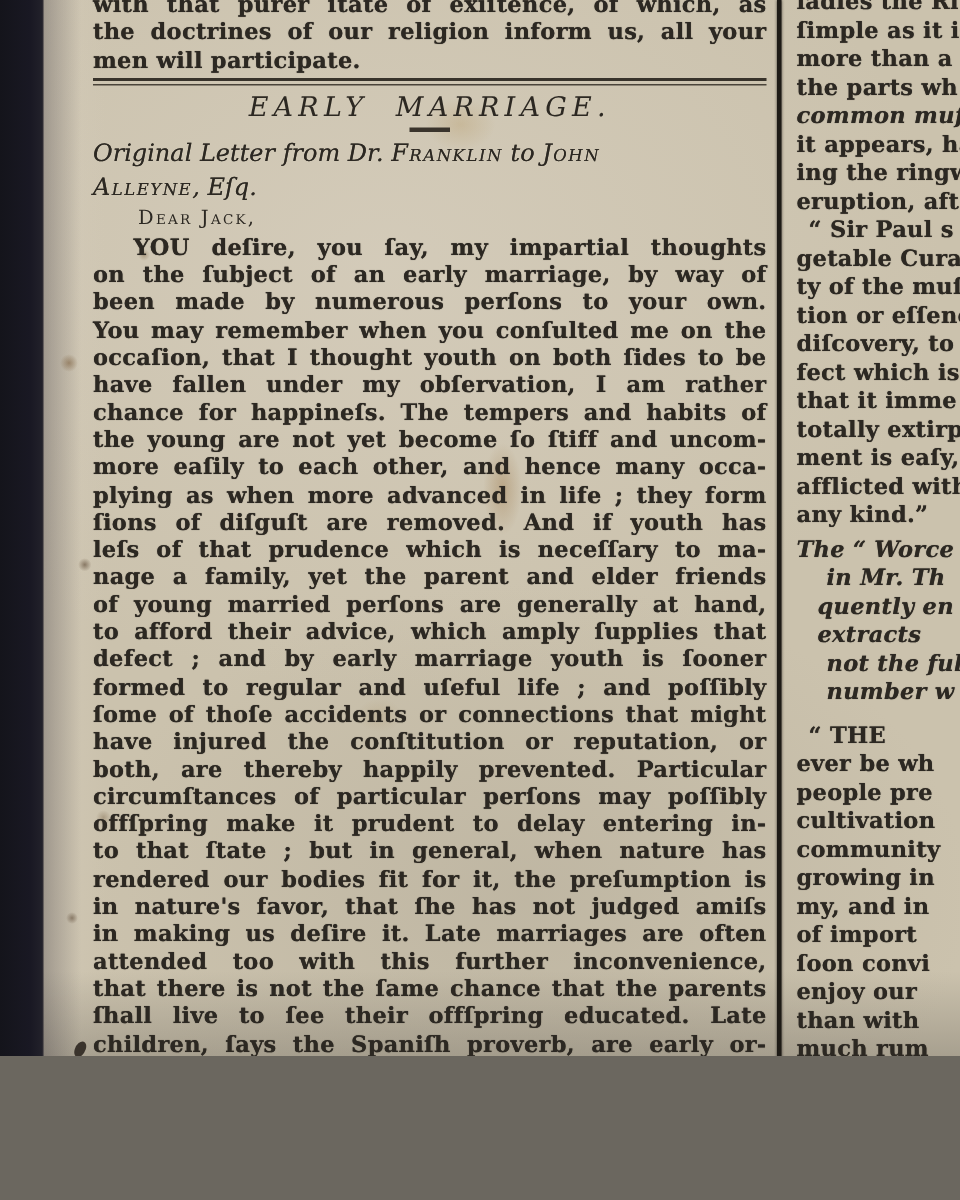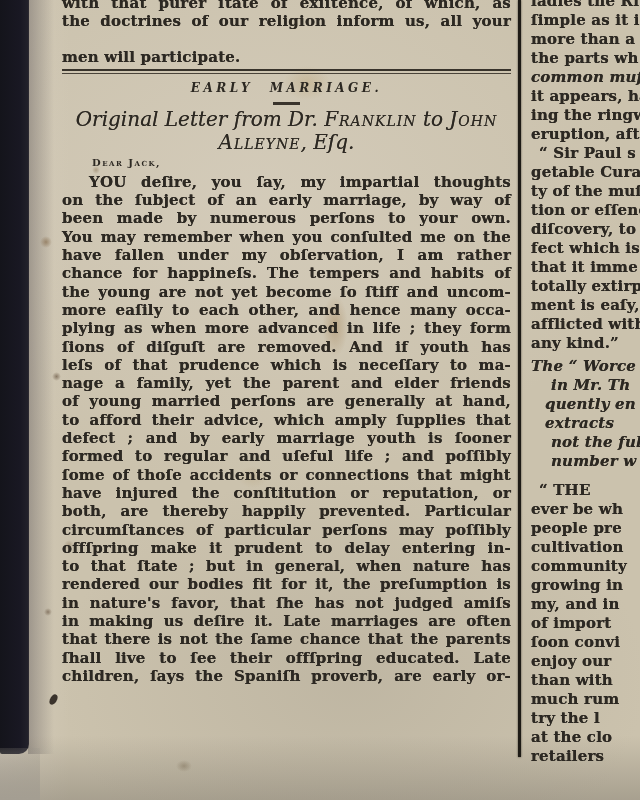--- a/index.html
+++ b/index.html
@@ -1,17 +1,17 @@
 <!DOCTYPE html>
 <html><head>
 <meta charset="utf-8">
 <style>
   html,body{margin:0;padding:0;background:#6b675f;}
   .stage{
-    position:relative;width:640px;height:800px;overflow:hidden;
+    position:relative;width:640px;height:704px;overflow:hidden;
     font-family:"DejaVu Serif","Liberation Serif",serif;
     color:#2c2822;
     background:
       linear-gradient(180deg, rgba(0,0,0,0) 92%, rgba(110,105,95,0.38) 100%),
       linear-gradient(90deg, rgba(214,205,188,0.9) 0px, rgba(214,205,188,0.0) 70px),
       radial-gradient(ellipse 420px 300px at 55% 85%, rgba(176,168,150,0.45), rgba(176,168,150,0) 70%),
       radial-gradient(ellipse 500px 380px at 40% 25%, rgba(218,210,195,0.55), rgba(218,210,195,0) 75%),
       #cbc2ad;
   }
   
@@ -33,31 +33,31 @@
   .s7{left:176px;top:760px;width:16px;height:12px;background:radial-gradient(ellipse,rgba(110,95,70,0.4),rgba(110,95,70,0) 70%);}
   .s8{left:92px;top:166px;width:8px;height:8px;background:radial-gradient(circle,rgba(120,95,60,0.4),rgba(120,95,60,0) 70%);}
   .s9{left:238px;top:466px;width:30px;height:22px;background:radial-gradient(ellipse,rgba(170,145,100,0.22),rgba(170,145,100,0) 72%);}
   .s10{left:64px;top:540px;width:10px;height:10px;background:radial-gradient(circle,rgba(110,85,55,0.35),rgba(110,85,55,0) 70%);}
   
   .col-rule{position:absolute;left:518px;top:0;width:3px;height:757px;background:#1e1b16;box-shadow:0 0 2px rgba(30,27,22,0.8);}
   
   .col-main{position:absolute;left:62px;top:-6px;width:449px;}
   .bline{font-size:15px;line-height:18.3px;font-weight:bold;letter-spacing:0.2px;
     text-align:justify;text-align-last:justify;text-shadow:0 0 0.5px rgba(44,40,34,0.9);}
-  .bline.noj{text-align-last:left;margin-top:17px;}
+  .bline.noj{text-align-last:left;}
   .bline.ind{text-indent:27px;}
   .rule-double{margin-top:3px;height:2px;border-top:2px solid #38332b;border-bottom:1px solid #4a443a;}
-  .title{margin-top:6px;font-size:12px;line-height:17px;font-style:italic;font-weight:bold;
+  .title{margin-top:6px;font-size:18px;line-height:17px;font-style:italic;font-weight:normal;
     text-align:center;letter-spacing:3.5px;word-spacing:9px;}
   .rule-short{margin:5px auto 0 auto;width:27px;height:3px;background:#3a342c;}
-  .subtitle{margin-top:5px;font-size:20px;line-height:18px;font-style:italic;text-align:center;
+  .subtitle{margin-top:5px;font-size:16px;line-height:18px;font-style:italic;text-align:left;
     text-shadow:0 0 0.4px rgba(44,40,34,0.8);}
   .sc{font-variant:small-caps;letter-spacing:1px;}
-  .salutation{margin:4px 0 2px 30px;font-size:10px;line-height:16px;font-variant:small-caps;
-    letter-spacing:1.5px;font-weight:bold;}
+  .salutation{margin:4px 0 2px 30px;font-size:13px;line-height:16px;font-variant:small-caps;
+    letter-spacing:1.5px;font-weight:normal;}
   
   .col-right{position:absolute;left:531px;top:-8px;width:220px;}
   .rline{font-size:15px;line-height:19px;font-weight:bold;letter-spacing:0.2px;white-space:nowrap;
     text-shadow:0 0 0.5px rgba(44,40,34,0.9);}
   .rline.it{font-style:italic;font-weight:bold;}
   .rline.i1{margin-left:8px;}
   .rline.i2{margin-left:20px;}
   .rline.i3{margin-left:14px;}
   .rline.gap{margin-top:10px;}
   .rline.gaps{margin-top:4px;}
@@ -102,20 +102,21 @@
 
     <div class="subtitle"><span class="sc">Alleyne</span><span>, Eſq.</span></div>
 
     <div class="salutation">Dear Jack,</div>
 
     <div>
         <div class="bline ind">YOU deſire, you ſay, my impartial thoughts</div>
         <div class="bline">on the ſubject of an early marriage, by way of</div>
         <div class="bline">been made by numerous perſons to your own.</div>
         <div class="bline">You may remember when you conſulted me on the</div>
+        <div class="bline">occaſion, that I thought youth on both ſides to be</div>
         <div class="bline">have fallen under my obſervation, I am rather</div>
         <div class="bline">chance for happineſs.  The tempers and habits of</div>
         <div class="bline">the young are not yet become ſo ſtiff and uncom-</div>
         <div class="bline">more eaſily to each other, and hence many occa-</div>
         <div class="bline">plying as when more advanced in life ; they form</div>
         <div class="bline">ſions of diſguſt are removed.  And if youth has</div>
         <div class="bline">leſs of that prudence which is neceſſary to ma-</div>
         <div class="bline">nage a family, yet the parent and elder friends</div>
         <div class="bline">of young married perſons are generally at hand,</div>
         <div class="bline">to afford their advice, which amply ſupplies that</div>
@@ -123,20 +124,21 @@
         <div class="bline">formed to regular and uſeful life ; and poſſibly</div>
         <div class="bline">ſome of thoſe accidents or connections that might</div>
         <div class="bline">have injured the conſtitution or reputation, or</div>
         <div class="bline">both, are thereby happily prevented.  Particular</div>
         <div class="bline">circumſtances of particular perſons may poſſibly</div>
         <div class="bline">offſpring make it prudent to delay entering in-</div>
         <div class="bline">to that ſtate ; but in general, when nature has</div>
         <div class="bline">rendered our bodies fit for it, the preſumption is</div>
         <div class="bline">in nature's favor, that ſhe has not judged amiſs</div>
         <div class="bline">in making us deſire it.  Late marriages are often</div>
+        <div class="bline">attended too with this further inconvenience,</div>
         <div class="bline">that there is not the ſame chance that the parents</div>
         <div class="bline">ſhall live to ſee their offſpring educated.  Late</div>
         <div class="bline">children, ſays the Spaniſh proverb, are early or-</div>
       </div>
   </div>
 
   <div class="col-right">
     <div>
         <div class="rline">ladies the Ri</div>
         <div class="rline">ſimple as it is c</div>

